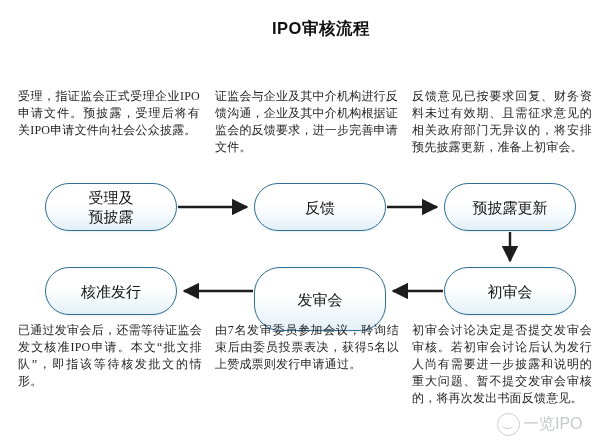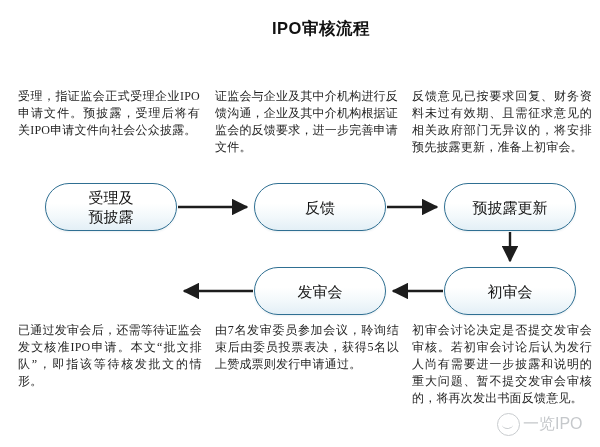--- a/index.html
+++ b/index.html
@@ -73,21 +73,21 @@
     line-height: 19px;
     color: #141414;
     box-shadow: 0 1px 2px rgba(40,90,120,0.10);
   }
   .node span { display: block; white-space: pre-line; }
 
   .node-r1c1 { left: 45px;  top: 183px; width: 132px; height: 48px; }
   .node-r1c2 { left: 254px; top: 183px; width: 132px; height: 48px; }
   .node-r1c3 { left: 444px; top: 183px; width: 132px; height: 48px; }
   .node-r2c1 { left: 45px;  top: 267px; width: 132px; height: 48px; }
-  .node-r2c2 { left: 254px; top: 267px; width: 132px; height: 48px; }
+  .node-r2c2 { left: 254px; top: 267px; width: 132px; height: 64px; }
   .node-r2c3 { left: 444px; top: 267px; width: 132px; height: 48px; }
 
   
   #connectors {
     position: absolute;
     left: 0; top: 0;
     width: 600px;
     height: 447px;
     pointer-events: none;
   }
@@ -159,20 +159,23 @@
     <span>受理及
 预披露</span>
   </div>
   <div class="node node-r1c2">
     <span>反馈</span>
   </div>
   <div class="node node-r1c3">
     <span>预披露更新</span>
   </div>
 
+  <div class="node node-r2c1">
+    <span>核准发行</span>
+  </div>
   <div class="node node-r2c2">
     <span>发审会</span>
   </div>
   <div class="node node-r2c3">
     <span>初审会</span>
   </div>
 
   <div class="note note-bot-1">已通过发审会后，还需等待证监会发文核准IPO申请。本文“批文排队”，即指该等待核发批文的情形。</div>
   <div class="note note-bot-2">由7名发审委员参加会议，聆询结束后由委员投票表决，获得5名以上赞成票则发行申请通过。</div>
   <div class="note note-bot-3">初审会讨论决定是否提交发审会审核。若初审会讨论后认为发行人尚有需要进一步披露和说明的重大问题、暂不提交发审会审核的，将再次发出书面反馈意见。</div>

